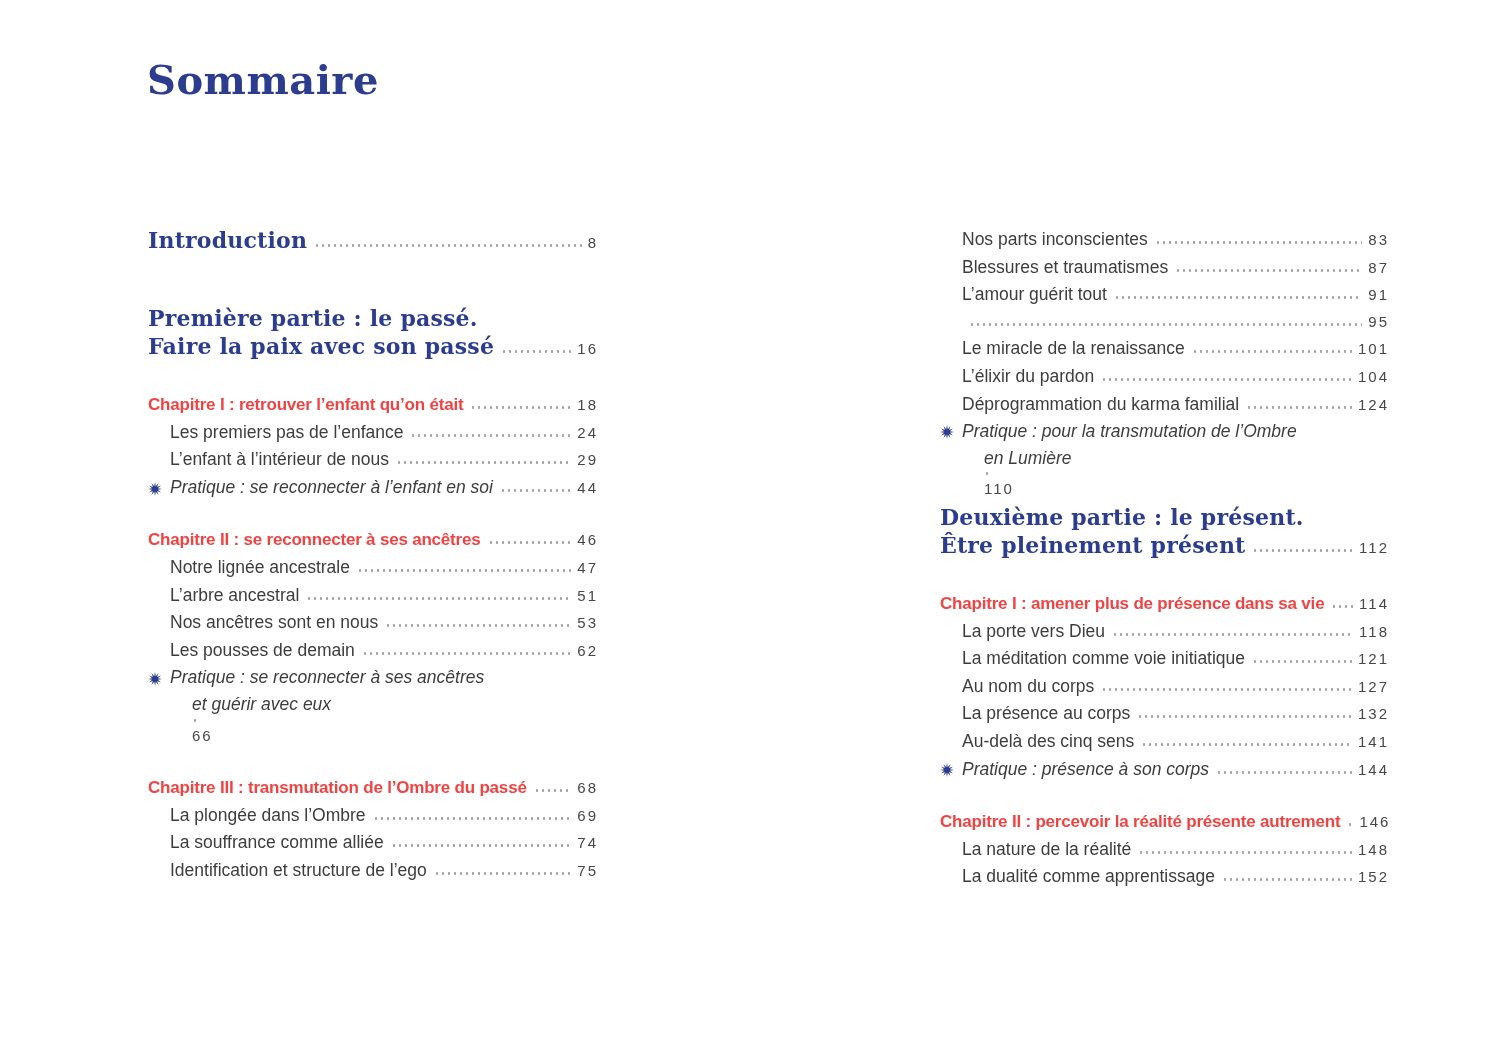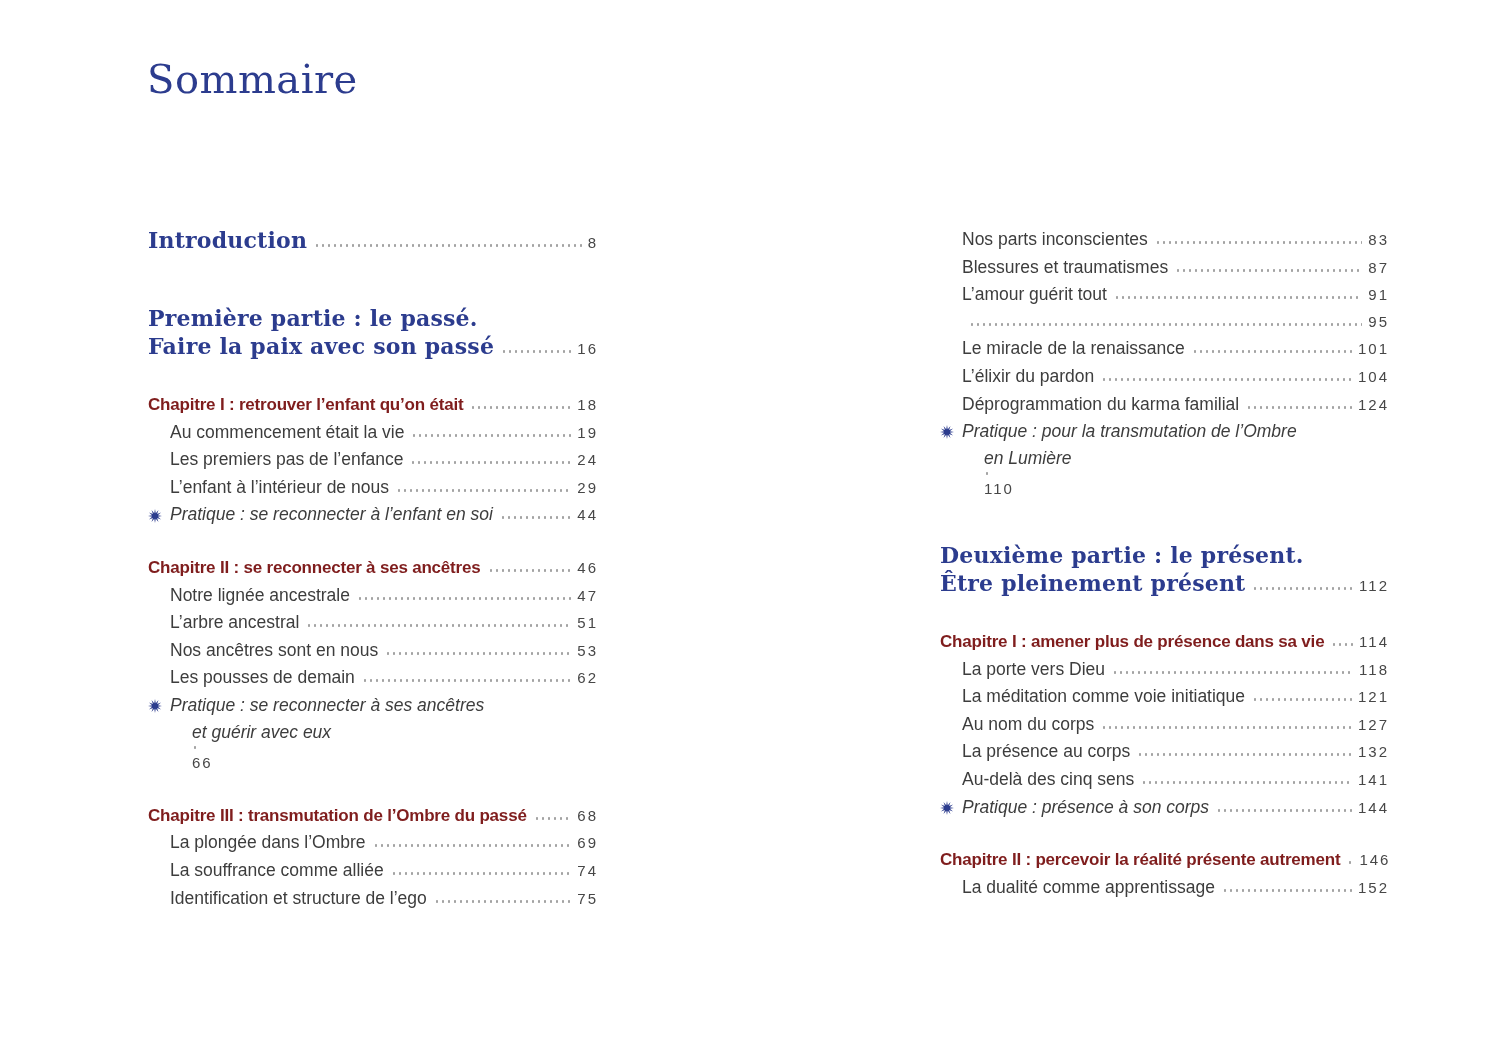--- a/index.html
+++ b/index.html
@@ -8,30 +8,30 @@
     --dot:#a3a3a3;
   }
   html,body{margin:0;padding:0;}
   body{
     width:1500px;height:1050px;background:#ffffff;position:relative;
     font-family:"Liberation Sans",sans-serif;color:var(--body);
     overflow:hidden;
   }
   .page-title{
     position:absolute;left:147px;top:56px;
-    font-family:"DejaVu Serif",serif;font-weight:400;font-size:40px;
+    font-family:"DejaVu Serif",serif;font-weight:700;font-size:40px;
     color:var(--accent);letter-spacing:0.5px;
   }
   .col{position:absolute;top:226px;width:450px;}
   .col-left{left:148px;}
   .col-right{left:940px;width:449px;}
   .row{display:flex;align-items:baseline;line-height:26.6px;white-space:nowrap;}
   .lbl{font-size:17.5px;color:var(--body);text-align:right;}
   .indent{padding-left:22px;}
-  .chapter .lbl{font-weight:700;font-size:17px;letter-spacing:-0.2px;color:#7f1d1d;}
+  .chapter .lbl{font-weight:700;font-size:17px;letter-spacing:-0.2px;color:#ef4444;}
   .serif{line-height:28px;}
   .serif .lbl{
     font-family:"DejaVu Serif",serif;font-weight:700;font-size:22px;
     color:var(--accent);letter-spacing:0.2px;
   }
   .dots{
     flex:1 1 auto;min-width:6px;height:5px;margin:0 6px 0 7px;
     background-image:radial-gradient(circle,var(--dot) 1.05px,rgba(0,0,0,0) 1.5px);
     background-size:6px 5px;background-repeat:repeat-x;background-position:left bottom;
   }
@@ -39,21 +39,21 @@
   .practice .lbl{font-style:italic;}
   .star{
     width:14px;height:14px;margin-right:8px;flex:0 0 auto;
     align-self:center;transform:translateY(1px);display:inline-flex;
   }
   .star svg{width:14px;height:14px;fill:var(--accent);}
   .cont{padding-left:37px;flex-direction:column;}
   .gap-part{margin-top:47px;}
   .gap-ch{margin-top:29px;}
   .gap-ch-sm{margin-top:26px;}
-  .gap-part2{margin-top:38px;}
+  .gap-part2{}
 </style>
 </head>
 <body>
 
 <div class="page-title">Sommaire</div>
 
 <div class="col col-left">
 
   <div class="row serif">
     <span class="lbl">Introduction</span>
@@ -69,25 +69,20 @@
     <span class="dots"></span>
     <span class="pg">16</span>
   </div>
 
   <div class="row chapter gap-ch">
     <span class="lbl">Chapitre I : retrouver l’enfant qu’on était</span>
     <span class="dots"></span>
     <span class="pg">18</span>
   </div>
   <div class="row indent">
-    <span class="lbl">Au commencement était la vie</span>
-    <span class="dots"></span>
-    <span class="pg">19</span>
-  </div>
-  <div class="row indent">
     <span class="lbl">Les premiers pas de l’enfance</span>
     <span class="dots"></span>
     <span class="pg">24</span>
   </div>
   <div class="row indent">
     <span class="lbl">L’enfant à l’intérieur de nous</span>
     <span class="dots"></span>
     <span class="pg">29</span>
   </div>
   <div class="row practice">
@@ -261,17 +256,22 @@
     <span class="dots"></span>
     <span class="pg">144</span>
   </div>
 
   <div class="row chapter gap-ch-sm">
     <span class="lbl">Chapitre II : percevoir la réalité présente autrement</span>
     <span class="dots"></span>
     <span class="pg">146</span>
   </div>
   <div class="row indent">
+    <span class="lbl">La nature de la réalité</span>
+    <span class="dots"></span>
+    <span class="pg">148</span>
+  </div>
+  <div class="row indent">
     <span class="lbl">La dualité comme apprentissage</span>
     <span class="dots"></span>
     <span class="pg">152</span>
   </div>
 </div>
 
 </body></html>

